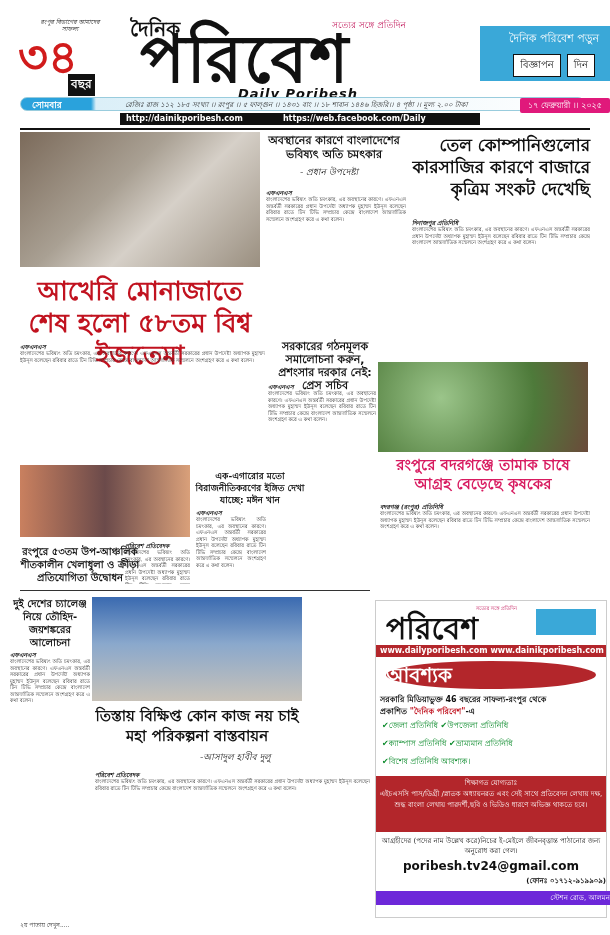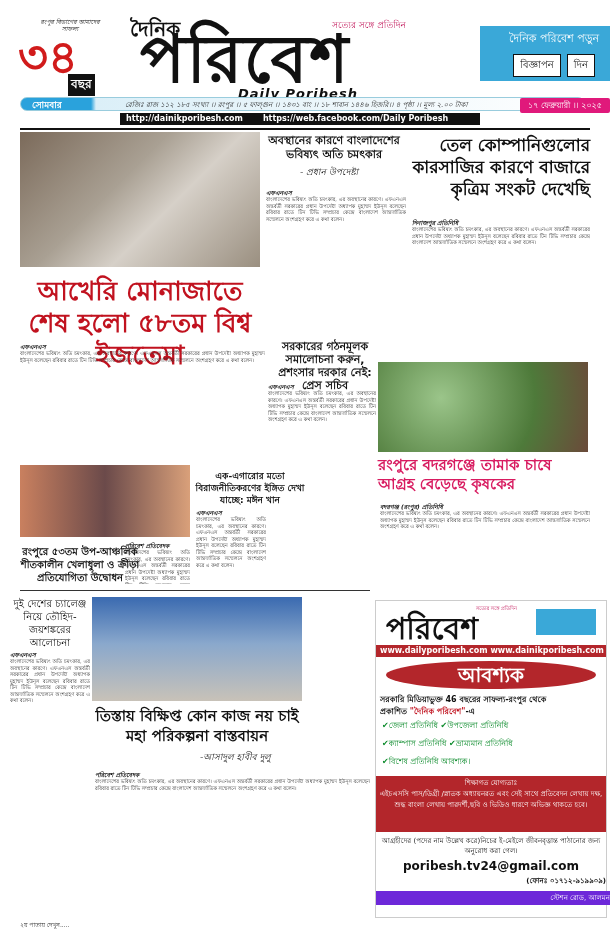--- a/index.html
+++ b/index.html
@@ -14,51 +14,51 @@
 .brand-en{left:238px;top:86px;font-size:13px;font-weight:bold;font-style:italic;letter-spacing:1px}
 .tagline{left:332px;top:18px;font-size:9px;color:#c2185b}
 .ad-box{left:480px;top:26px;width:148px;height:55px;background:#3aa8d8;color:#fff;text-align:center;padding-top:4px}
 .ad-box .t{font-size:11px}
 .ad-box .b{display:inline-block;background:#fff;color:#111;font-size:10px;margin:5px 3px 0;padding:2px 6px;border:1px solid #111}
 .dateline{left:20px;top:97px;width:565px;height:14px;border-radius:8px;background:linear-gradient(90deg,#2aa2dc 0,#2aa2dc 70px,#dbeff8 75px,#fff 100%);border:1px solid #9cd}
 .day{left:32px;top:98px;font-size:9px;color:#fff;font-weight:bold}
 .meta{left:125px;top:99px;font-size:7px;font-style:italic;color:#222}
 .date{left:520px;top:98px;background:#e0197b;color:#fff;font-size:8px;padding:1px 8px;border-radius:2px}
 .webbar{left:120px;top:113px;width:360px;height:12px;background:#111;color:#fff;font-size:8px;font-weight:bold;padding-left:6px;line-height:12px}
-.webbar span{margin-right:20px}
+.webbar span{margin-right:40px}
 .rule{left:20px;top:128px;width:570px;height:2px;background:#111}
 
 .photo{background:#777;overflow:hidden}
 .p-ijtema{left:20px;top:132px;width:240px;height:135px;background:linear-gradient(135deg,#7b6a5a,#a9a093 40%,#d6d0c8 60%,#9a8f80)}
 .p-tobacco{left:378px;top:362px;width:210px;height:90px;background:radial-gradient(circle at 30% 40%,#9bc58a,#4e7a3a 60%,#6b4a3a)}
 .p-event{left:20px;top:465px;width:170px;height:72px;background:linear-gradient(90deg,#c9805f,#6b4a4a 50%,#d9a07a)}
 .p-press{left:92px;top:597px;width:210px;height:104px;background:linear-gradient(180deg,#3a6ab0,#8aa8cc 45%,#c8c2b8)}
 
 .h-red{color:#c1121f;font-weight:bold}
 .h1{left:20px;top:275px;width:240px;font-size:26px;line-height:32px;text-align:center}
 .h2{left:264px;top:134px;width:140px;font-size:11px;line-height:14px;text-align:center;font-weight:bold}
 .h2sub{left:300px;top:165px;font-size:9px;font-style:italic}
 .h3{left:410px;top:134px;width:180px;font-size:17px;line-height:22px;text-align:right;font-weight:bold}
 .h4{left:270px;top:340px;width:110px;font-size:11px;line-height:13px;text-align:center;font-weight:bold}
-.h5{left:378px;top:456px;width:210px;font-size:15px;line-height:19px;color:#d81b60;font-weight:bold}
+.h5{left:378px;top:456px;width:210px;font-size:15px;line-height:19px;text-align:center;color:#d81b60;font-weight:bold}
 .h6{left:195px;top:470px;width:110px;font-size:9px;line-height:12px;text-align:center;font-weight:bold}
 .h7{left:20px;top:545px;width:120px;font-size:10px;line-height:13px;text-align:center;font-weight:bold}
-.h8{left:10px;top:597px;width:80px;font-size:10px;line-height:13px;text-align:center;font-weight:normal}
+.h8{left:10px;top:597px;width:80px;font-size:10px;line-height:13px;text-align:center;font-weight:bold}
 .h9{left:92px;top:706px;width:210px;font-size:15px;line-height:20px;text-align:center;font-weight:bold}
 .h9sub{left:200px;top:750px;font-size:9px;font-style:italic}
 .byline{font-size:6px;font-weight:bold;font-style:italic}
 .body{font-size:5px;line-height:6.5px;color:#333;text-align:justify;overflow:hidden}
 .cont{font-size:6px;color:#333}
 
 .ad2{left:375px;top:600px;width:232px;height:318px;border:1px solid #ccc}
 .ad2 .logo{position:absolute;left:10px;top:4px;font-size:30px;font-weight:900;font-family:"DejaVu Serif",serif}
 .ad2 .mini-tag{position:absolute;left:100px;top:4px;font-size:5px;color:#c2185b}
 .ad2 .mini-box{position:absolute;left:160px;top:8px;width:60px;height:26px;background:#3aa8d8}
 .ad2 .urls{position:absolute;left:0;top:44px;width:230px;height:12px;background:#b3262b;color:#fff;font-size:8px;font-weight:bold;line-height:12px;padding-left:4px}
-.ad2 .oval{position:absolute;left:10px;top:60px;width:210px;height:28px;border-radius:50%;background:#b3262b;color:#fff;text-align:center;font-size:20px;line-height:28px;font-weight:bold}
+.ad2 .oval{position:absolute;left:10px;top:60px;width:210px;height:28px;border-radius:50%;background:#b3262b;color:#fff;font-size:20px;line-height:28px;font-weight:bold}
 .ad2 .l1{position:absolute;left:4px;top:92px;font-size:8px;font-weight:bold}
 .ad2 .l2{position:absolute;left:4px;top:104px;font-size:8px;font-weight:bold}
 .ad2 .l2 em{color:#c1121f;font-style:normal}
 .ad2 .green{position:absolute;left:6px;font-size:8px;color:#0a8a2a;font-weight:normal}
 .ad2 .redbox{position:absolute;left:0;top:175px;width:230px;height:56px;background:#b3262b;color:#fff;font-size:7px;line-height:11px;text-align:center;padding-top:2px}
 .ad2 .apply{position:absolute;left:4px;top:235px;width:222px;font-size:7px;line-height:10px;text-align:center}
 .ad2 .email{position:absolute;left:0;top:258px;width:230px;text-align:center;font-size:12px;font-weight:bold}
 .ad2 .phone{position:absolute;left:0;top:274px;width:230px;text-align:right;font-size:7px;font-weight:bold}
 .ad2 .addr{position:absolute;left:0;top:290px;width:260px;height:14px;background:#6d28d9;color:#fff;text-align:right;font-size:7px;line-height:14px}
 .hline{height:1px;background:#333}

